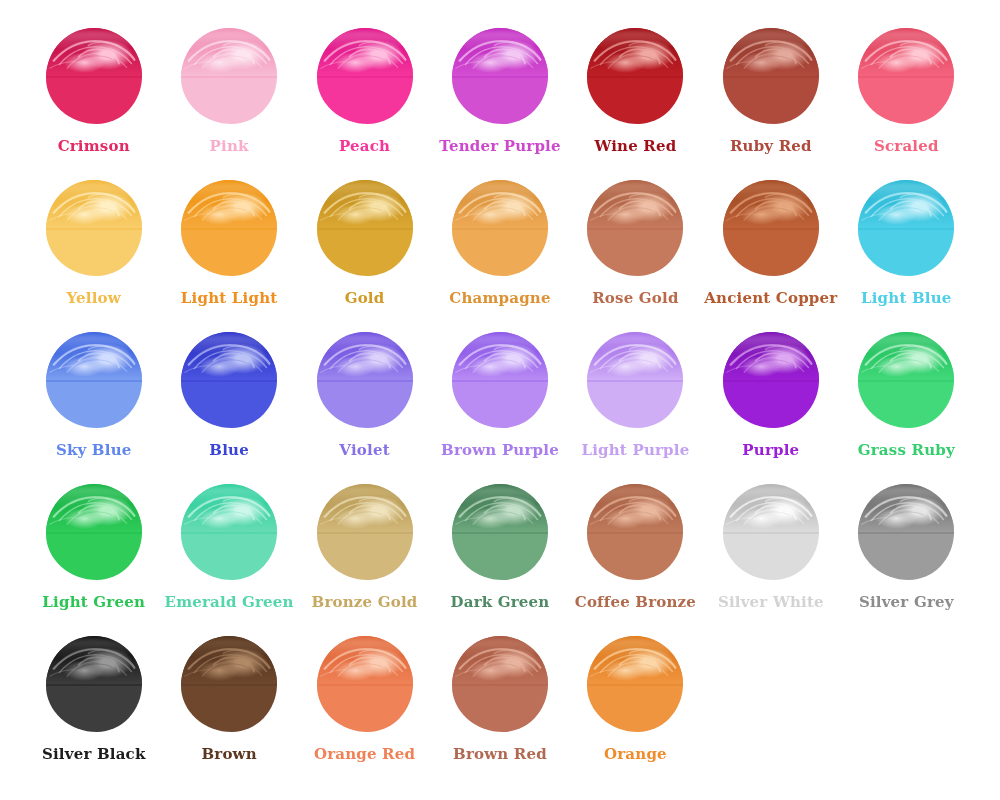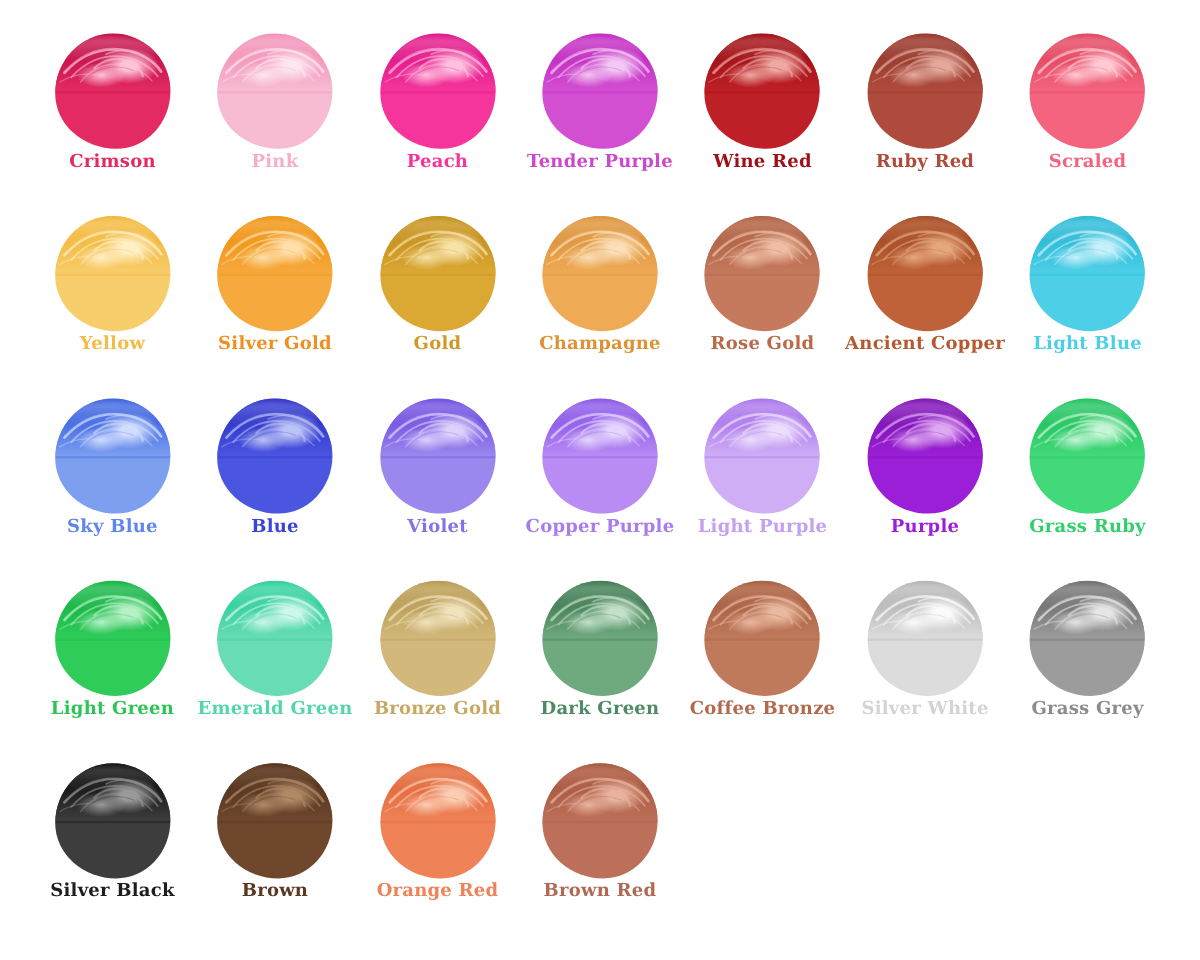--- a/index.html
+++ b/index.html
@@ -97,21 +97,21 @@
   .blob-seam {
     position: absolute;
     left: 0;
     right: 0;
     top: 50%;
     height: 2px;
     background: var(--dark);
     opacity: 0.35;
   }
   .swatch-label {
-    margin-top: 2px;
+    margin-top: 14px;
     font-size: 15px;
     font-weight: bold;
     letter-spacing: 0.2px;
     text-align: center;
     line-height: 1.1;
     color: var(--label);
     white-space: nowrap;
     font-family: "DejaVu Serif", "Liberation Serif", serif;
   }
 </style>
@@ -344,21 +344,21 @@
   <g fill="none" stroke="var(--dark)" stroke-linecap="round">
     <path d="M10 30 C 24 16, 44 10, 62 13" stroke-width="1" opacity="0.35"></path>
     <path d="M30 36 C 42 28, 56 27, 68 32" stroke-width="0.9" opacity="0.3"></path>
   </g>
 </svg>
           </div>
           <div class="blob-sheen"></div>
           <div class="blob-seam"></div>
         </div>
       </div>
-      <div class="swatch-label">Silver Gold</div>
+      <div class="swatch-label">Light Light</div>
     </div>
     <div class="swatch-cell" style="--base: #dba834; --dark: #c4901c; --hi: #f7e2a8; --label: #d19a26;">
       <div class="swatch-blob-wrap">
         <div class="swatch-blob">
           <div class="blob-top"></div>
           <div class="blob-swirl">
 <svg viewBox="0 0 100 50" preserveAspectRatio="none">
   <g fill="none" stroke="var(--hi)" stroke-linecap="round">
     <path d="M8 34 C 22 18, 40 12, 58 14 C 74 16, 86 24, 92 33" stroke-width="2.4" opacity="0.85"></path>
     <path d="M14 38 C 26 24, 42 18, 58 20 C 72 22, 83 29, 89 37" stroke-width="1.6" opacity="0.65"></path>
@@ -578,21 +578,21 @@
   <g fill="none" stroke="var(--dark)" stroke-linecap="round">
     <path d="M10 30 C 24 16, 44 10, 62 13" stroke-width="1" opacity="0.35"></path>
     <path d="M30 36 C 42 28, 56 27, 68 32" stroke-width="0.9" opacity="0.3"></path>
   </g>
 </svg>
           </div>
           <div class="blob-sheen"></div>
           <div class="blob-seam"></div>
         </div>
       </div>
-      <div class="swatch-label">Copper Purple</div>
+      <div class="swatch-label">Brown Purple</div>
     </div>
     <div class="swatch-cell" style="--base: #cfaef6; --dark: #a974ec; --hi: #eddffc; --label: #c3a0f0;">
       <div class="swatch-blob-wrap">
         <div class="swatch-blob">
           <div class="blob-top"></div>
           <div class="blob-swirl">
 <svg viewBox="0 0 100 50" preserveAspectRatio="none">
   <g fill="none" stroke="var(--hi)" stroke-linecap="round">
     <path d="M8 34 C 22 18, 40 12, 58 14 C 74 16, 86 24, 92 33" stroke-width="2.4" opacity="0.85"></path>
     <path d="M14 38 C 26 24, 42 18, 58 20 C 72 22, 83 29, 89 37" stroke-width="1.6" opacity="0.65"></path>
@@ -838,21 +838,21 @@
   <g fill="none" stroke="var(--dark)" stroke-linecap="round">
     <path d="M10 30 C 24 16, 44 10, 62 13" stroke-width="1" opacity="0.35"></path>
     <path d="M30 36 C 42 28, 56 27, 68 32" stroke-width="0.9" opacity="0.3"></path>
   </g>
 </svg>
           </div>
           <div class="blob-sheen"></div>
           <div class="blob-seam"></div>
         </div>
       </div>
-      <div class="swatch-label">Grass Grey</div>
+      <div class="swatch-label">Silver Grey</div>
     </div>
     <div class="swatch-cell" style="--base: #3d3d3d; --dark: #131313; --hi: #9a9a9a; --label: #1d1d1d;">
       <div class="swatch-blob-wrap">
         <div class="swatch-blob">
           <div class="blob-top"></div>
           <div class="blob-swirl">
 <svg viewBox="0 0 100 50" preserveAspectRatio="none">
   <g fill="none" stroke="var(--hi)" stroke-linecap="round">
     <path d="M8 34 C 22 18, 40 12, 58 14 C 74 16, 86 24, 92 33" stroke-width="2.4" opacity="0.85"></path>
     <path d="M14 38 C 26 24, 42 18, 58 20 C 72 22, 83 29, 89 37" stroke-width="1.6" opacity="0.65"></path>
@@ -943,14 +943,40 @@
     <path d="M10 30 C 24 16, 44 10, 62 13" stroke-width="1" opacity="0.35"></path>
     <path d="M30 36 C 42 28, 56 27, 68 32" stroke-width="0.9" opacity="0.3"></path>
   </g>
 </svg>
           </div>
           <div class="blob-sheen"></div>
           <div class="blob-seam"></div>
         </div>
       </div>
       <div class="swatch-label">Brown Red</div>
+    </div>
+    <div class="swatch-cell" style="--base: #f0953f; --dark: #e07c20; --hi: #fbd7a9; --label: #ef8c2c;">
+      <div class="swatch-blob-wrap">
+        <div class="swatch-blob">
+          <div class="blob-top"></div>
+          <div class="blob-swirl">
+<svg viewBox="0 0 100 50" preserveAspectRatio="none">
+  <g fill="none" stroke="var(--hi)" stroke-linecap="round">
+    <path d="M8 34 C 22 18, 40 12, 58 14 C 74 16, 86 24, 92 33" stroke-width="2.4" opacity="0.85"></path>
+    <path d="M14 38 C 26 24, 42 18, 58 20 C 72 22, 83 29, 89 37" stroke-width="1.6" opacity="0.65"></path>
+    <path d="M22 42 C 32 30, 45 25, 58 27 C 69 29, 78 34, 84 41" stroke-width="1.2" opacity="0.5"></path>
+    <path d="M34 30 C 42 22, 54 20, 64 24 C 71 27, 75 32, 76 37" stroke-width="2" opacity="0.7"></path>
+    <path d="M44 18 C 54 13, 68 14, 78 20" stroke-width="1.4" opacity="0.6"></path>
+    <path d="M4 42 C 14 36, 26 34, 36 36" stroke-width="1.2" opacity="0.45"></path>
+  </g>
+  <g fill="none" stroke="var(--dark)" stroke-linecap="round">
+    <path d="M10 30 C 24 16, 44 10, 62 13" stroke-width="1" opacity="0.35"></path>
+    <path d="M30 36 C 42 28, 56 27, 68 32" stroke-width="0.9" opacity="0.3"></path>
+  </g>
+</svg>
+          </div>
+          <div class="blob-sheen"></div>
+          <div class="blob-seam"></div>
+        </div>
+      </div>
+      <div class="swatch-label">Orange</div>
     </div>
   </div>
 
 </body></html>

